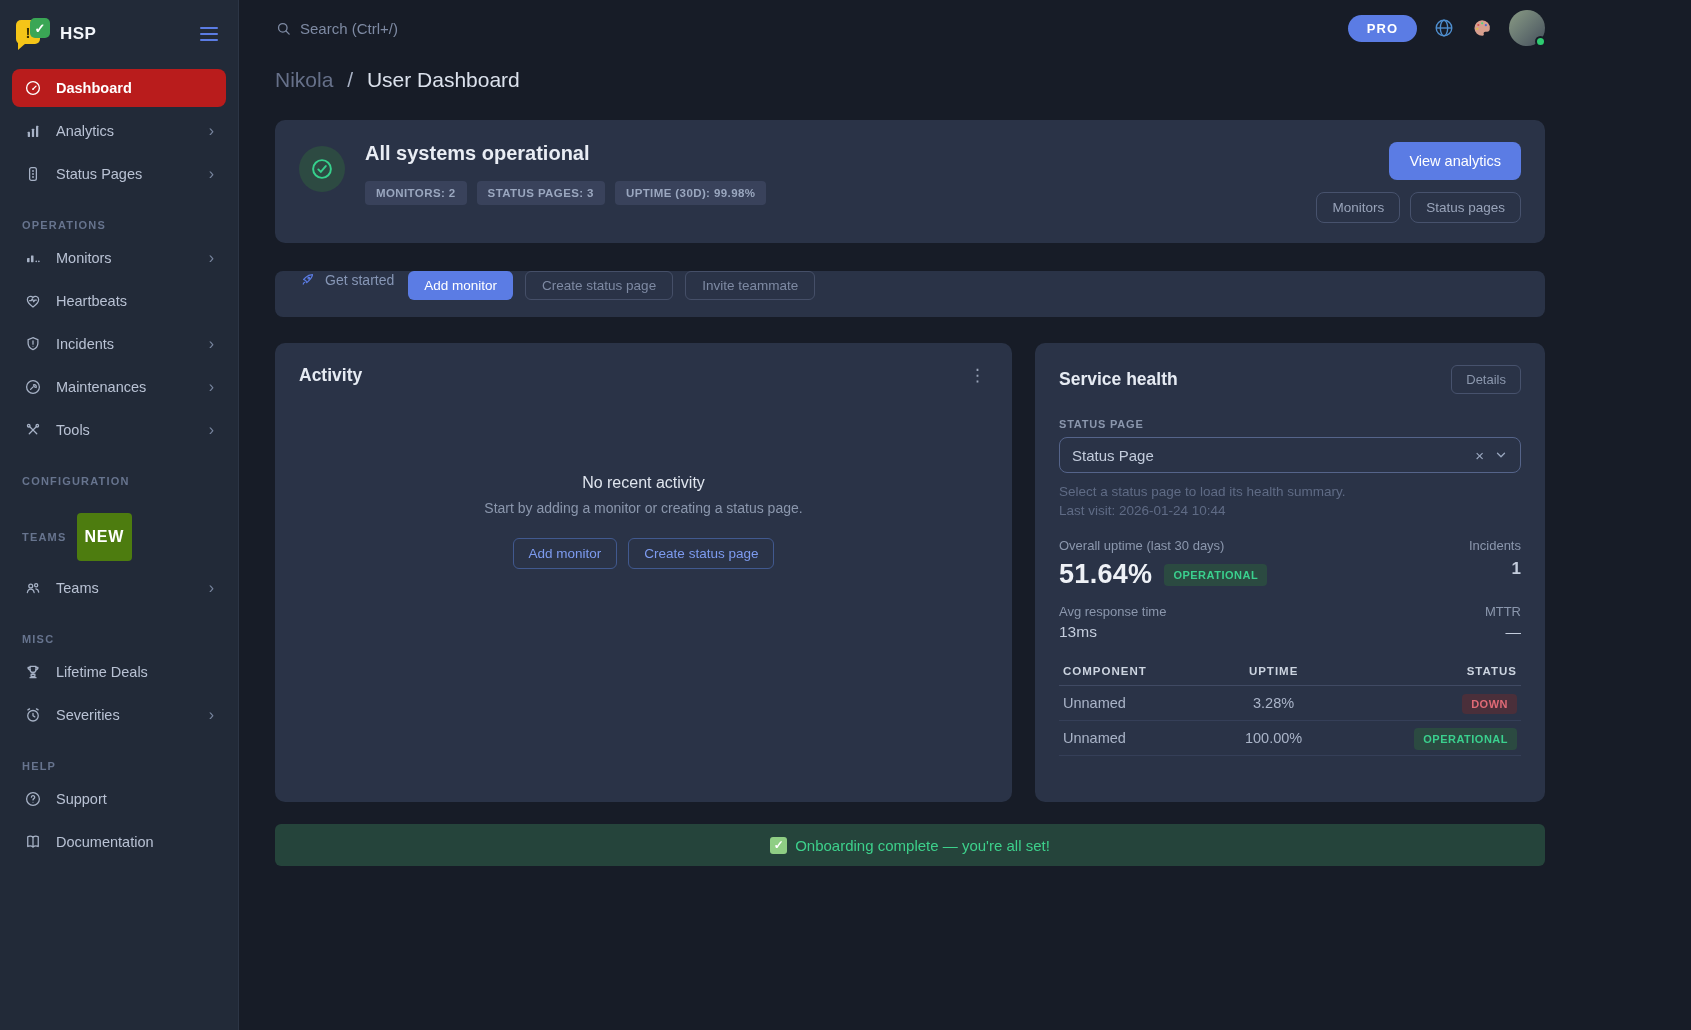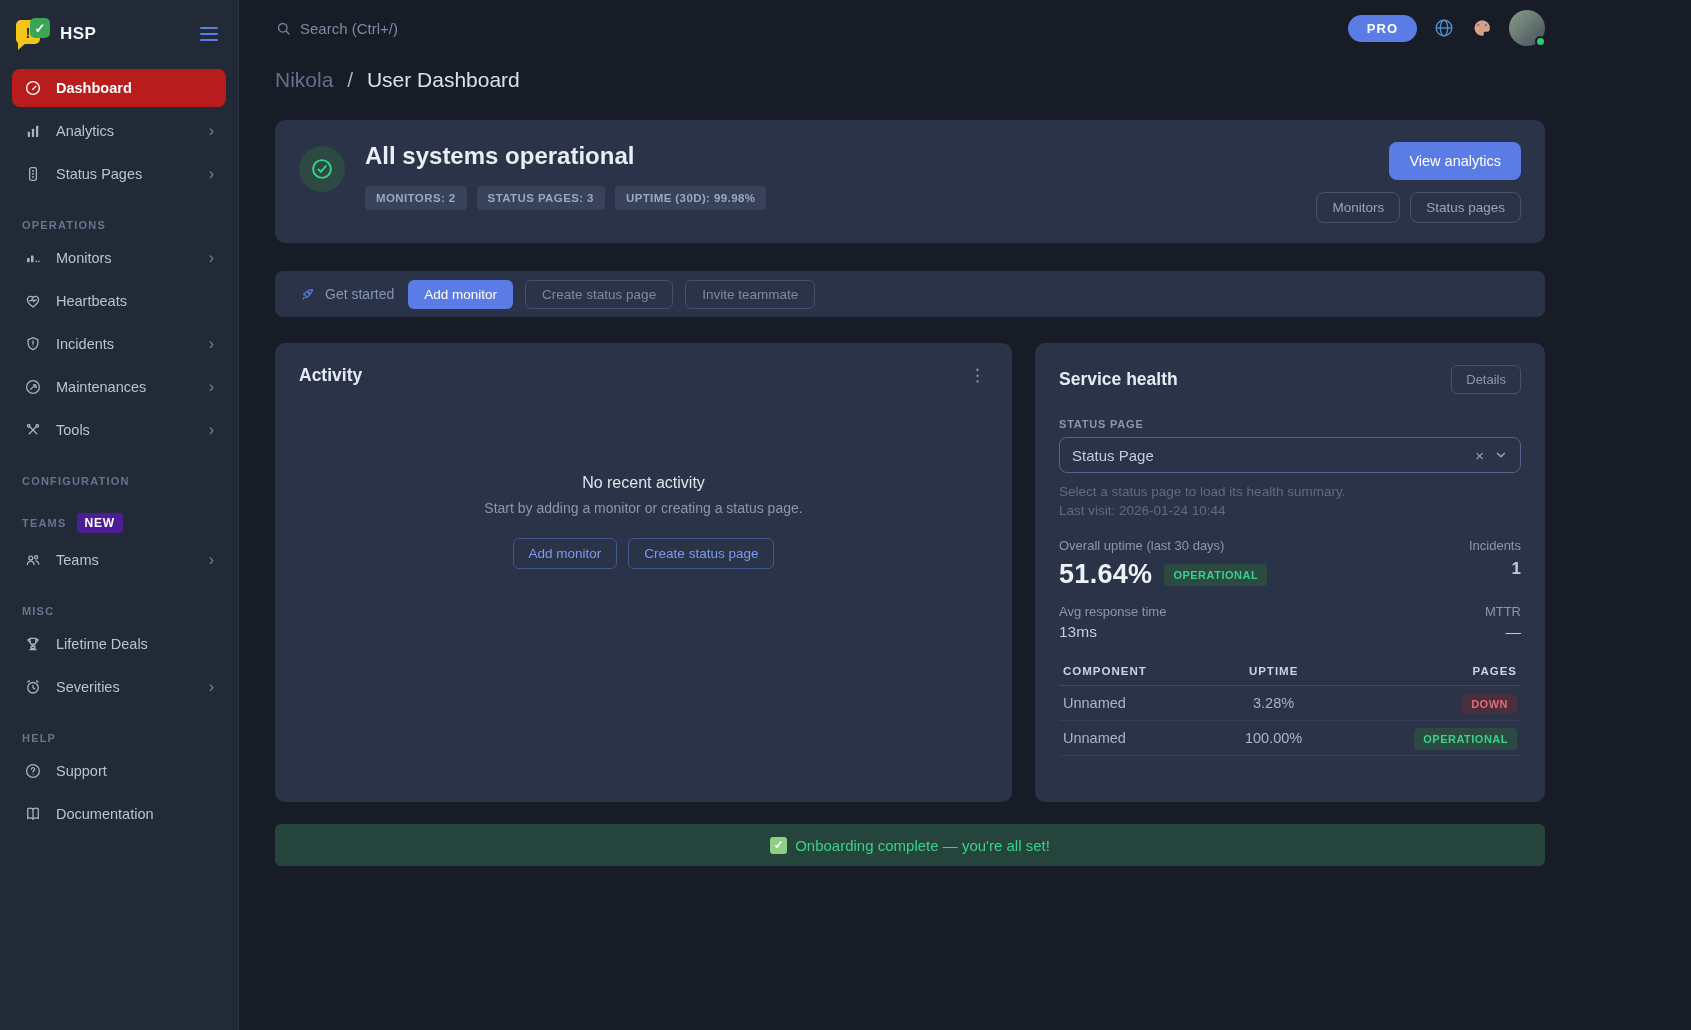--- a/index.html
+++ b/index.html
@@ -37,22 +37,22 @@
   }
   .brand { font-size:17px; font-weight:bold; color:#f2f5fa; letter-spacing:.5px; flex:1; }
   .hamburger { display:flex; flex-direction:column; gap:4px; cursor:pointer; padding:4px; }
   .hamburger span { display:block; width:18px; height:2px; background:#5b7ce4; border-radius:2px; }
 
   .nav-section {
     margin:26px 22px 8px; font-size:11px; font-weight:bold;
     letter-spacing:1.2px; color:#67748e; display:flex; align-items:center; gap:10px;
   }
   .new-badge {
-    background:#4c1d95; color:#fff; font-size:12px; font-weight:bold;
-    letter-spacing:.8px; border-radius:4px; padding:3px 8px;
+    background:#4d7c0f; color:#fff; font-size:16px; font-weight:bold;
+    letter-spacing:.8px; border-radius:4px; padding:15px 8px;
   }
   .nav-item {
     display:flex; align-items:center; gap:14px;
     height:38px; margin:5px 12px; padding:0 12px;
     border-radius:8px; color:#b9c2d4; font-size:14.5px; cursor:pointer;
   }
   .nav-item .nav-icon { width:18px; height:18px; color:#a7b2c6; display:flex; }
   .nav-item .nav-icon svg { width:18px; height:18px; }
   .nav-label { flex:1; }
   .chev { color:#76839c; font-size:16px; line-height:1; }
@@ -90,21 +90,21 @@
   .hero {
     margin-top:28px; background:#2a3347; border-radius:10px;
     padding:22px 24px 20px; display:flex; justify-content:space-between;
   }
   .hero-left { display:flex; gap:20px; }
   .ok-circle {
     width:46px; height:46px; border-radius:50%; background:#2d4a42;
     display:flex; align-items:center; justify-content:center; flex:none; margin-top:4px;
   }
   .ok-circle svg { width:26px; height:26px; }
-  .hero-title { font-size:24px; font-weight:600; color:#e9edf4; }
+  .hero-title { font-size:20px; font-weight:600; color:#e9edf4; }
   .hero-sub { margin-top:7px; font-size:15px; color:#99a5bb; }
   .chips { margin-top:16px; display:flex; gap:10px; }
   .chip {
     background:#39425b; color:#9aa7bf; font-size:11.5px; font-weight:bold;
     letter-spacing:.4px; border-radius:4px; padding:6px 11px;
   }
   .hero-right { display:flex; flex-direction:column; align-items:flex-end; gap:12px; }
   .btn-primary {
     background:#5b7ce4; border:none; color:#fff; font-size:14.5px;
     border-radius:8px; padding:11px 20px; cursor:pointer;
@@ -113,21 +113,21 @@
   .btn-ghost {
     background:transparent; border:1px solid #47526d; color:#99a4ba;
     font-size:13.5px; border-radius:8px; padding:7px 15px; cursor:pointer;
     font-family:"Liberation Sans", sans-serif;
   }
   .hero-secondary { display:flex; gap:10px; }
 
   
   .getstarted {
     margin-top:28px; background:#2a3347; border-radius:8px;
-    height:46px; display:flex; align-items:center; gap:12px; padding:0 24px;
+    height:46px; display:flex; align-items:flex-start; gap:12px; padding:0 24px;
   }
   .gs-label { display:flex; align-items:center; gap:9px; color:#8696b5; font-size:14px; margin-right:2px; }
   .gs-label svg { width:17px; height:17px; }
   .btn-small-primary {
     background:#5b7ce4; border:none; color:#fff; font-size:13.5px;
     border-radius:6px; padding:7px 16px; cursor:pointer;
     font-family:"Liberation Sans", sans-serif;
   }
   .btn-small-ghost {
     background:transparent; border:1px solid #454f68; color:#7e8aa3;
@@ -541,21 +541,21 @@
               <div class="m-label">MTTR</div>
               <div class="m-value-sm">—</div>
             </div>
           </div>
 
           <table class="sh-table">
             <thead>
               <tr>
                 <th>COMPONENT</th>
                 <th>UPTIME</th>
-                <th>PAGES</th>
+                <th>STATUS</th>
               </tr>
             </thead>
             <tbody>
               <tr>
                 <td>Unnamed</td>
                 <td>3.28%</td>
                 <td><span class="badge-red">DOWN</span></td>
               </tr>
               <tr>
                 <td>Unnamed</td>

